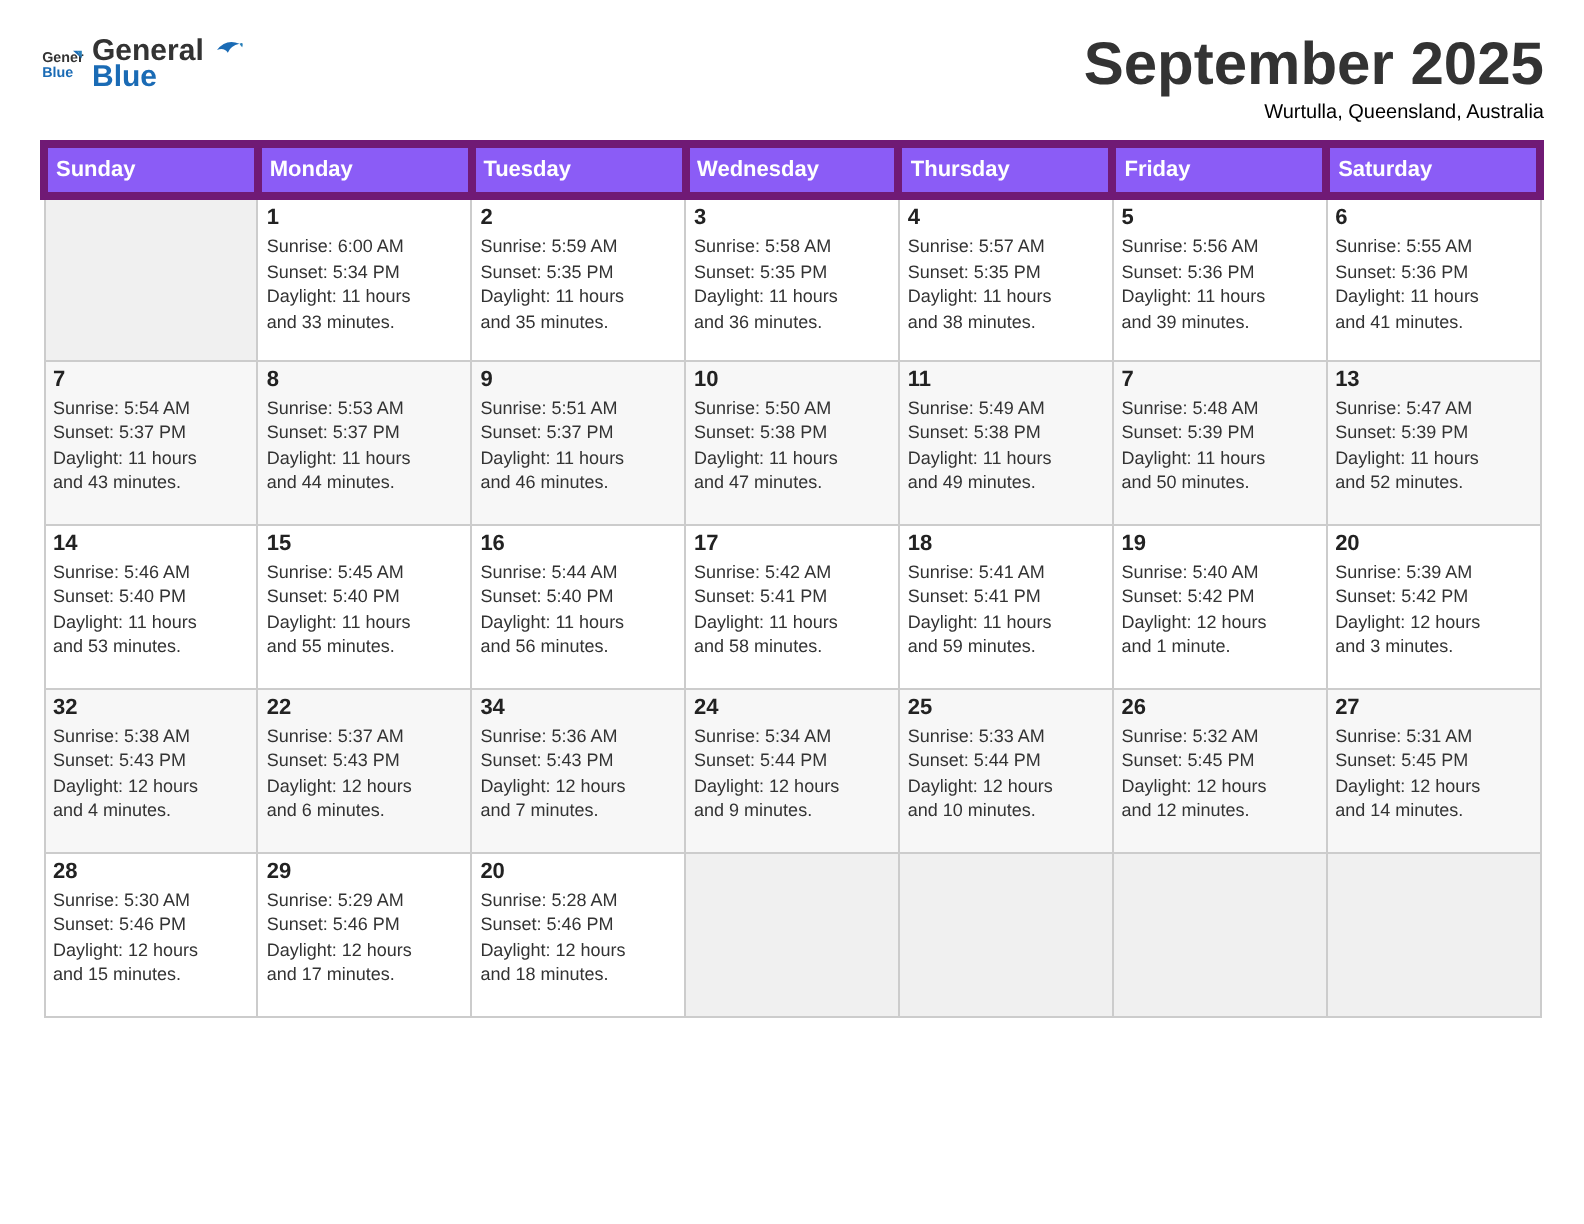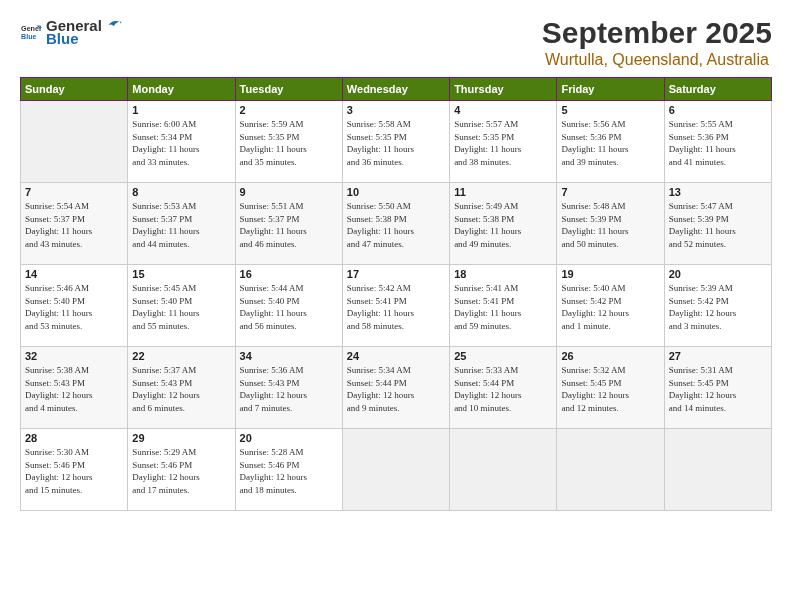--- a/index.html
+++ b/index.html
@@ -24,67 +24,66 @@
     .logo {
       display: flex;
       align-items: center;
       gap: 4px;
     }
     .logo-icon {
       width: 22px;
       height: 22px;
     }
     .title-block {
-      text-align: center;
+      text-align: right;
     }
     .month-title {
       font-size: 30px;
       font-weight: bold;
       color: #333;
       line-height: 1.1;
     }
     .subtitle {
-      font-size: 16px;
-      color: #a16207;
+      font-size: 10px;
+      color: #000000;
       margin-top: 2px;
     }
     table {
       width: 100%;
       border-collapse: collapse;
       font-size: 9.5px;
     }
     thead tr th {
-      background: #4d7c0f;
+      background: #8b5cf6;
       color: #fff;
       padding: 5px 4px;
       text-align: left;
       font-size: 11px;
       font-weight: bold;
-      border: 1px solid #701a75;
+      border: 4px solid #701a75;
     }
     tbody tr td {
       border: 1px solid #ccc;
       vertical-align: top;
       padding: 3px 4px;
       min-height: 80px;
       height: 82px;
       width: 14.28%;
     }
     .day-num {
       font-weight: bold;
       font-size: 11px;
       color: #222;
       display: block;
       margin-bottom: 2px;
     }
     .day-info {
       color: #333;
       font-size: 9px;
       line-height: 1.4;
-      font-family: Liberation Serif, serif;
     }
     tbody tr:nth-child(odd) td {
       background: #fff;
     }
     tbody tr:nth-child(even) td {
       background: #f7f7f7;
     }
     .empty {
       background: #f0f0f0 !important;
     }

